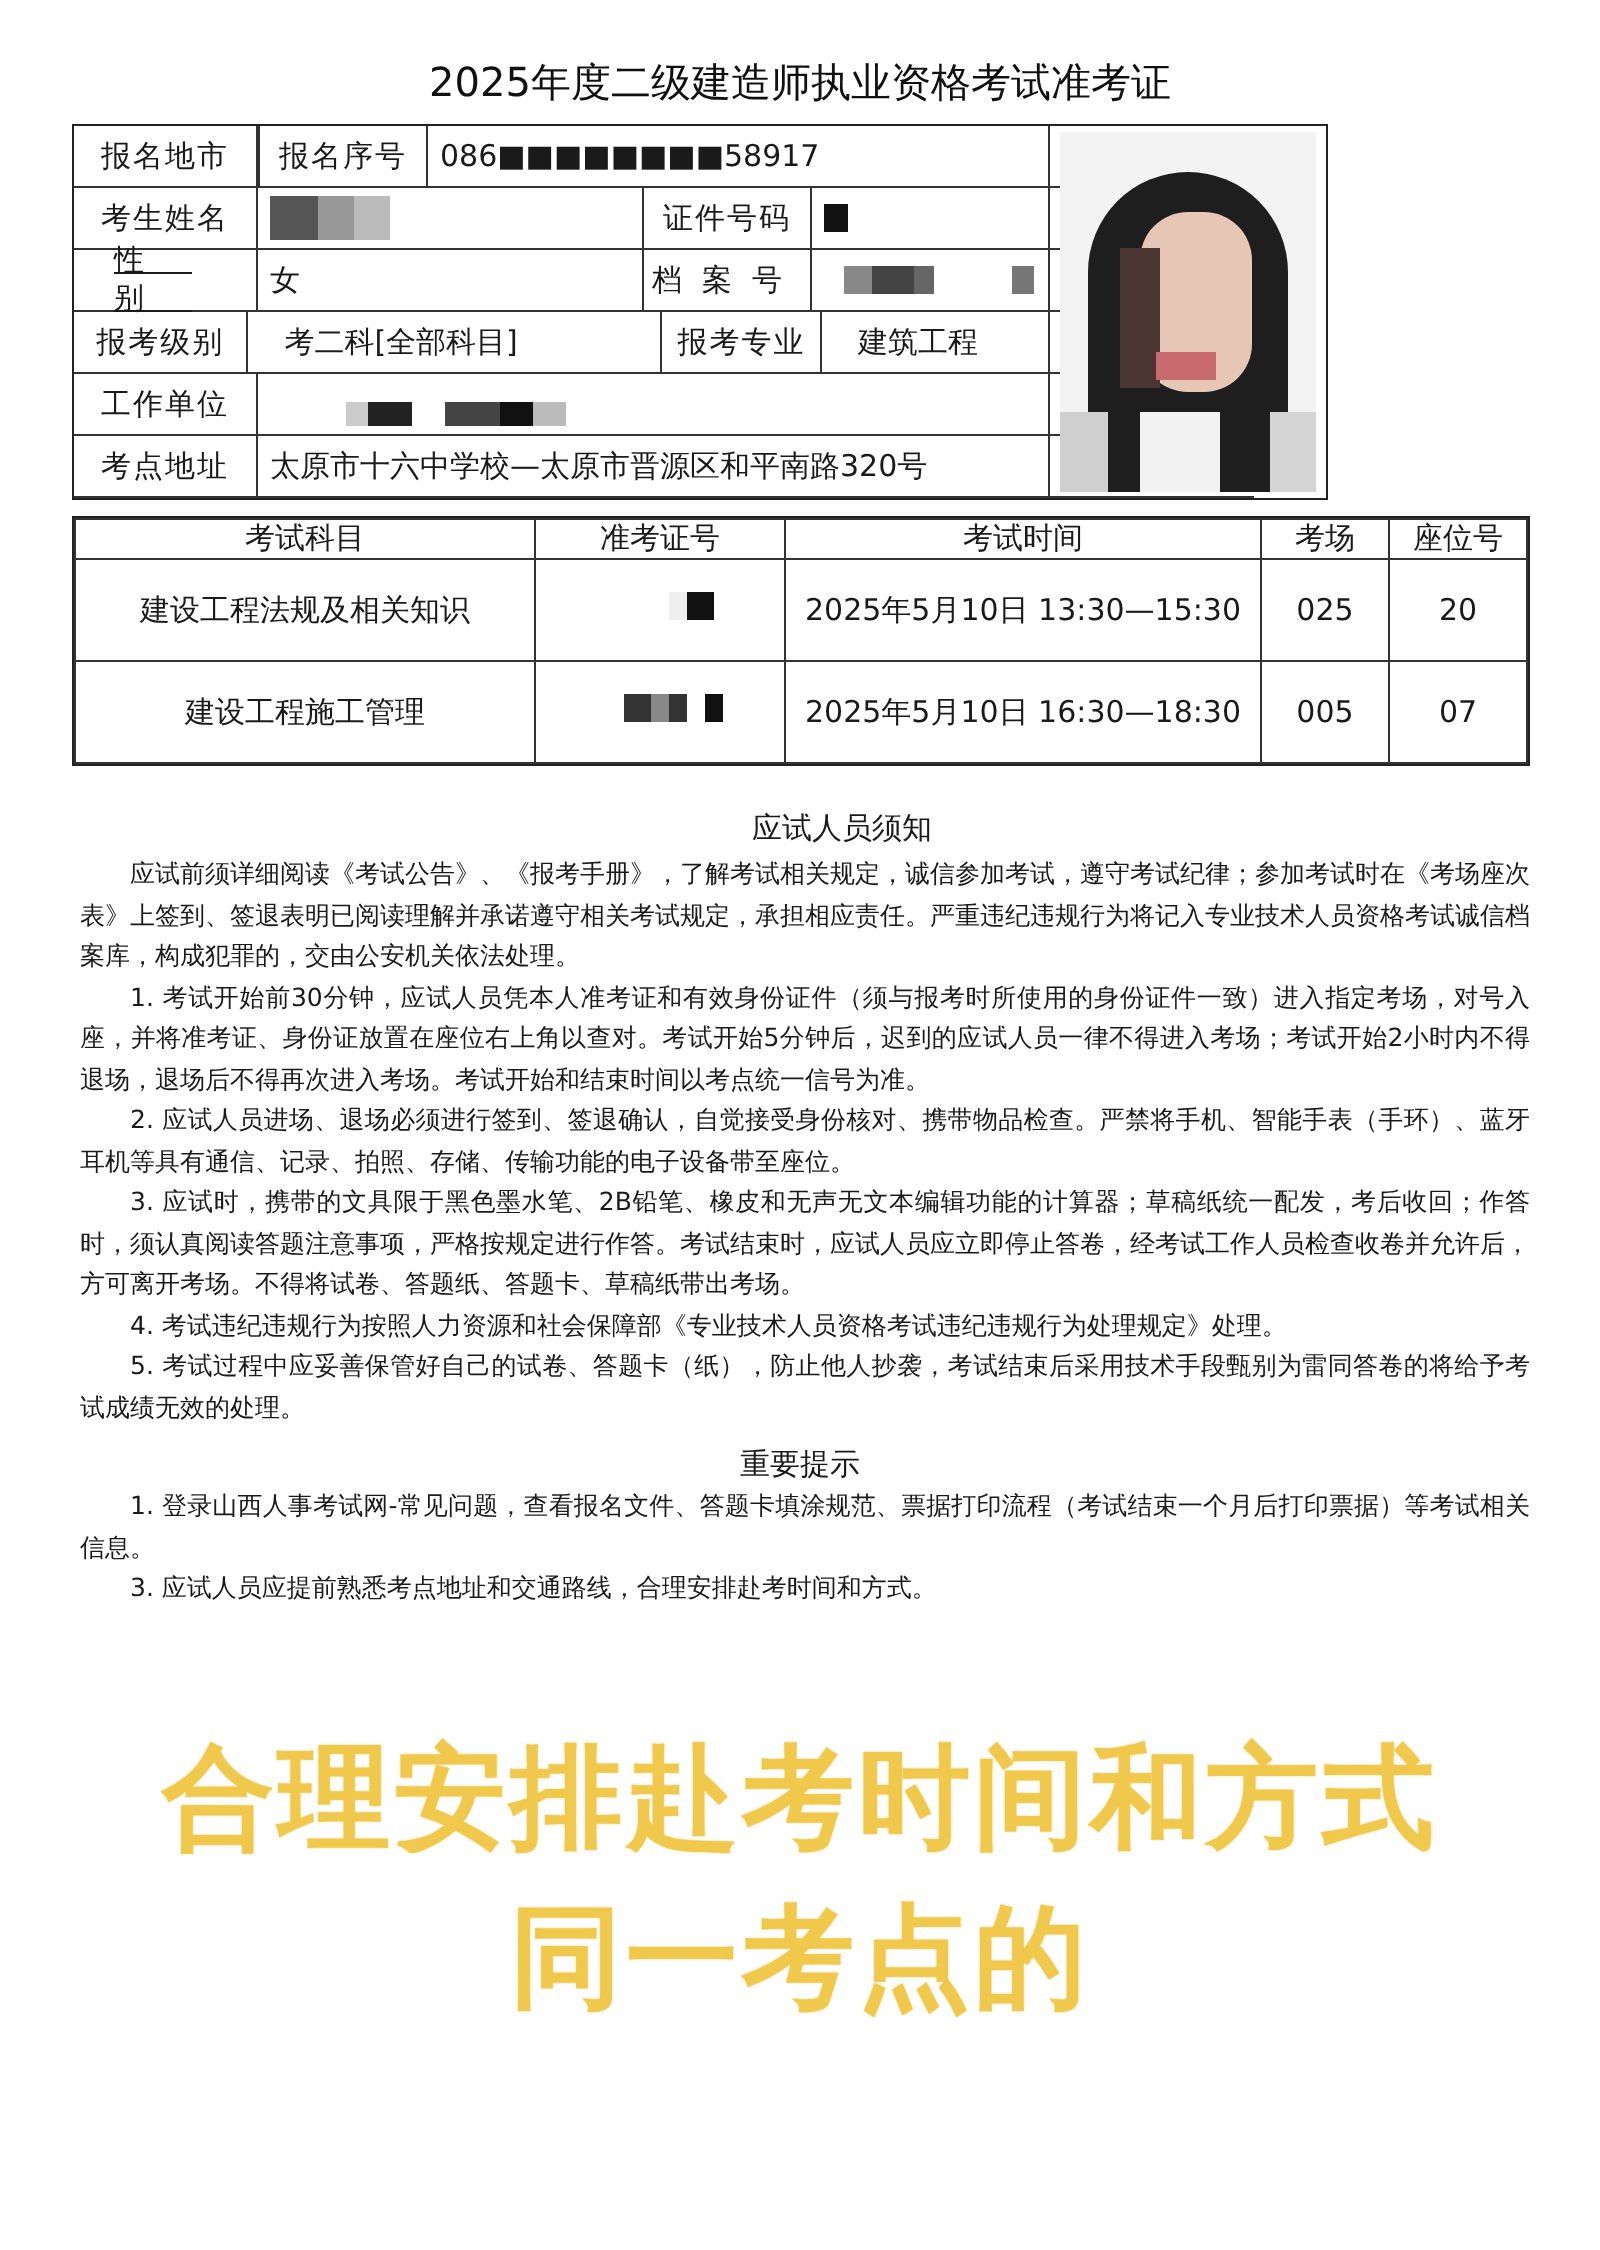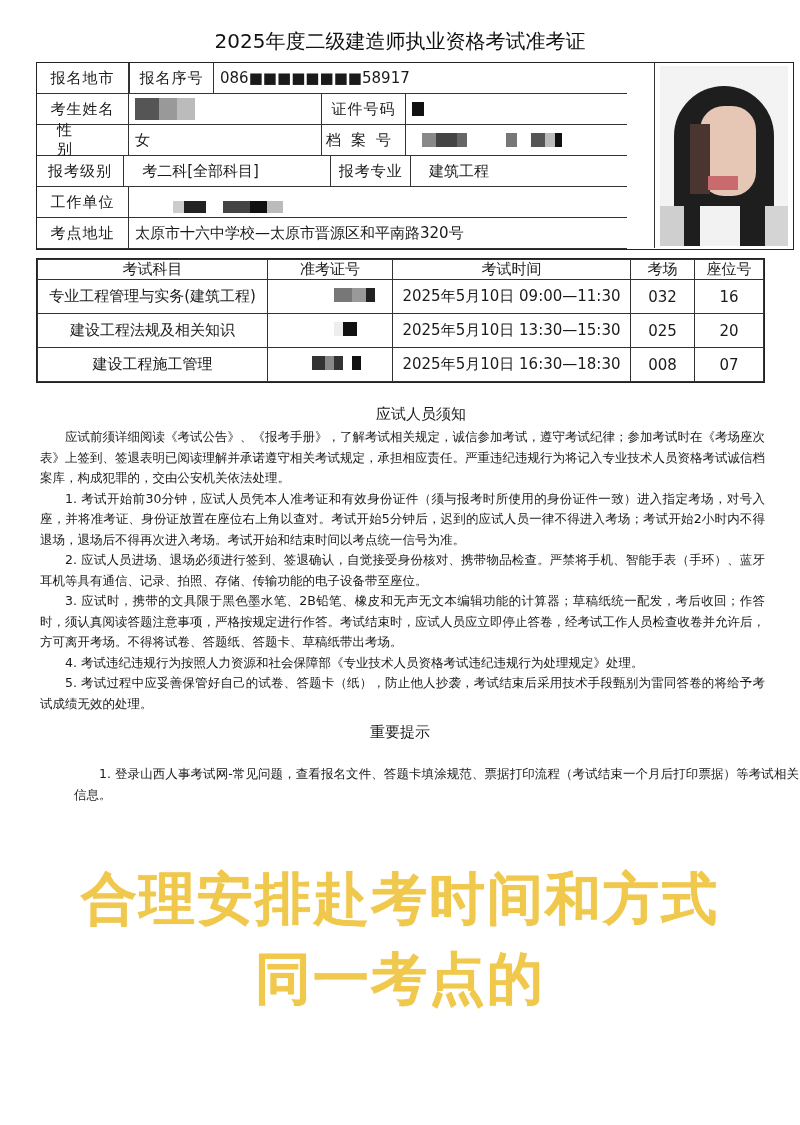--- a/index.html
+++ b/index.html
@@ -6,33 +6,33 @@
     html, body { width: 800px; height: 1125px; background: #ffffff; overflow: hidden; }
     body { font-family: "DejaVu Sans", "Liberation Sans", sans-serif; color: #1a1a1a; position: relative; }
 
     .title {
       position: absolute; left: 0; top: 28px; width: 800px; text-align: center;
       font-size: 20px; color: #111;
     }
 
     
     .info {
-      position: absolute; left: 36px; top: 62px; width: 758px; height: 188px;
+      position: absolute; left: 36px; top: 62px; width: 628px; height: 188px;
       border: 1.5px solid #222;
     }
     .info .row { position: absolute; left: 0; height: 31px; border-bottom: 1.5px solid #333; display: flex; }
     .info .row:last-child { border-bottom: none; }
     .info .lbl {
       width: 92px; border-right: 1.5px solid #333; font-size: 15px;
       display: flex; align-items: center; justify-content: center; letter-spacing: 1px;
     }
     .info .val { font-size: 15px; display: flex; align-items: center; padding-left: 6px; }
     .info .lbl2 { width: 85px; border-left: 1.5px solid #333; border-right: 1.5px solid #333; }
     .info .spaced { letter-spacing: 10px; }
-    .info .spaced2 { letter-spacing: 24px; padding-left: 20px; }
+    .info .spaced2 { letter-spacing: 24px; padding-left: 20px; text-decoration: underline; }
     .photo-cell {
       position: absolute; right: 0; top: 0; width: 139px; height: 185px;
       border-left: 1.5px solid #333; display: flex; align-items: center; justify-content: center;
     }
     .photo {
       width: 128px; height: 180px; background: #f3f3f3; position: relative; overflow: hidden;
     }
     .blur { position: absolute; }
 
     
@@ -122,53 +122,47 @@
       <tr>
         <th style="width:230px;">考试科目</th>
         <th style="width:125px;">准考证号</th>
         <th style="width:238px;">考试时间</th>
         <th style="width:64px;">考场</th>
         <th>座位号</th>
       </tr>
     </thead>
     <tbody>
       <tr>
-        <td>专业工程管理与实务(建筑工程)</td>
-        <td><span style="display:inline-block;width:90px;height:14px;background:linear-gradient(90deg,#fff 0 55%,#777 55% 75%,#999 75% 90%,#222 90%);"></span></td>
-        <td>2025年5月10日  09:00—11:30</td>
-        <td>032</td>
-        <td>16</td>
-      </tr>
-      <tr>
         <td>建设工程法规及相关知识</td>
         <td><span style="display:inline-block;width:90px;height:14px;background:linear-gradient(90deg,#fff 0 55%,#eee 55% 65%,#111 65% 80%,#fff 80%);"></span></td>
         <td>2025年5月10日  13:30—15:30</td>
         <td>025</td>
         <td>20</td>
       </tr>
       <tr>
         <td>建设工程施工管理</td>
         <td><span style="display:inline-block;width:90px;height:14px;background:linear-gradient(90deg,#fff 0 30%,#333 30% 45%,#888 45% 55%,#333 55% 65%,#fff 65% 75%,#111 75% 85%,#fff 85%);"></span></td>
         <td>2025年5月10日  16:30—18:30</td>
-        <td>008</td>
+        <td>005</td>
         <td>07</td>
       </tr>
     </tbody>
   </table>
 </div>
 
 <div class="notice-title" style="top:405px;margin-left:21px;">应试人员须知</div>
 <div class="para" style="top:427px;">
   <p>应试前须详细阅读《考试公告》、《报考手册》，了解考试相关规定，诚信参加考试，遵守考试纪律；参加考试时在《考场座次表》上签到、签退表明已阅读理解并承诺遵守相关考试规定，承担相应责任。严重违纪违规行为将记入专业技术人员资格考试诚信档案库，构成犯罪的，交由公安机关依法处理。</p>
   <p>1. 考试开始前30分钟，应试人员凭本人准考证和有效身份证件（须与报考时所使用的身份证件一致）进入指定考场，对号入座，并将准考证、身份证放置在座位右上角以查对。考试开始5分钟后，迟到的应试人员一律不得进入考场；考试开始2小时内不得退场，退场后不得再次进入考场。考试开始和结束时间以考点统一信号为准。</p>
   <p>2. 应试人员进场、退场必须进行签到、签退确认，自觉接受身份核对、携带物品检查。严禁将手机、智能手表（手环）、蓝牙耳机等具有通信、记录、拍照、存储、传输功能的电子设备带至座位。</p>
   <p>3. 应试时，携带的文具限于黑色墨水笔、2B铅笔、橡皮和无声无文本编辑功能的计算器；草稿纸统一配发，考后收回；作答时，须认真阅读答题注意事项，严格按规定进行作答。考试结束时，应试人员应立即停止答卷，经考试工作人员检查收卷并允许后，方可离开考场。不得将试卷、答题纸、答题卡、草稿纸带出考场。</p>
   <p>4. 考试违纪违规行为按照人力资源和社会保障部《专业技术人员资格考试违纪违规行为处理规定》处理。</p>
   <p>5. 考试过程中应妥善保管好自己的试卷、答题卡（纸），防止他人抄袭，考试结束后采用技术手段甄别为雷同答卷的将给予考试成绩无效的处理。</p>
 </div>
 
 <div class="notice-title" style="top:723px;">重要提示</div>
-<div class="para" style="top:764px;margin-left:34px;">
+<div class="para" style="top:743px;">
   <p>1. 登录山西人事考试网-常见问题，查看报名文件、答题卡填涂规范、票据打印流程（考试结束一个月后打印票据）等考试相关信息。</p>
+  <p>3. 应试人员应提前熟悉考点地址和交通路线，合理安排赴考时间和方式。</p>
 </div>
 
 <div class="banner" style="top:862px;">合理安排赴考时间和方式</div>
 <div class="banner" style="top:942px;">同一考点的</div>
 
 </body></html>

